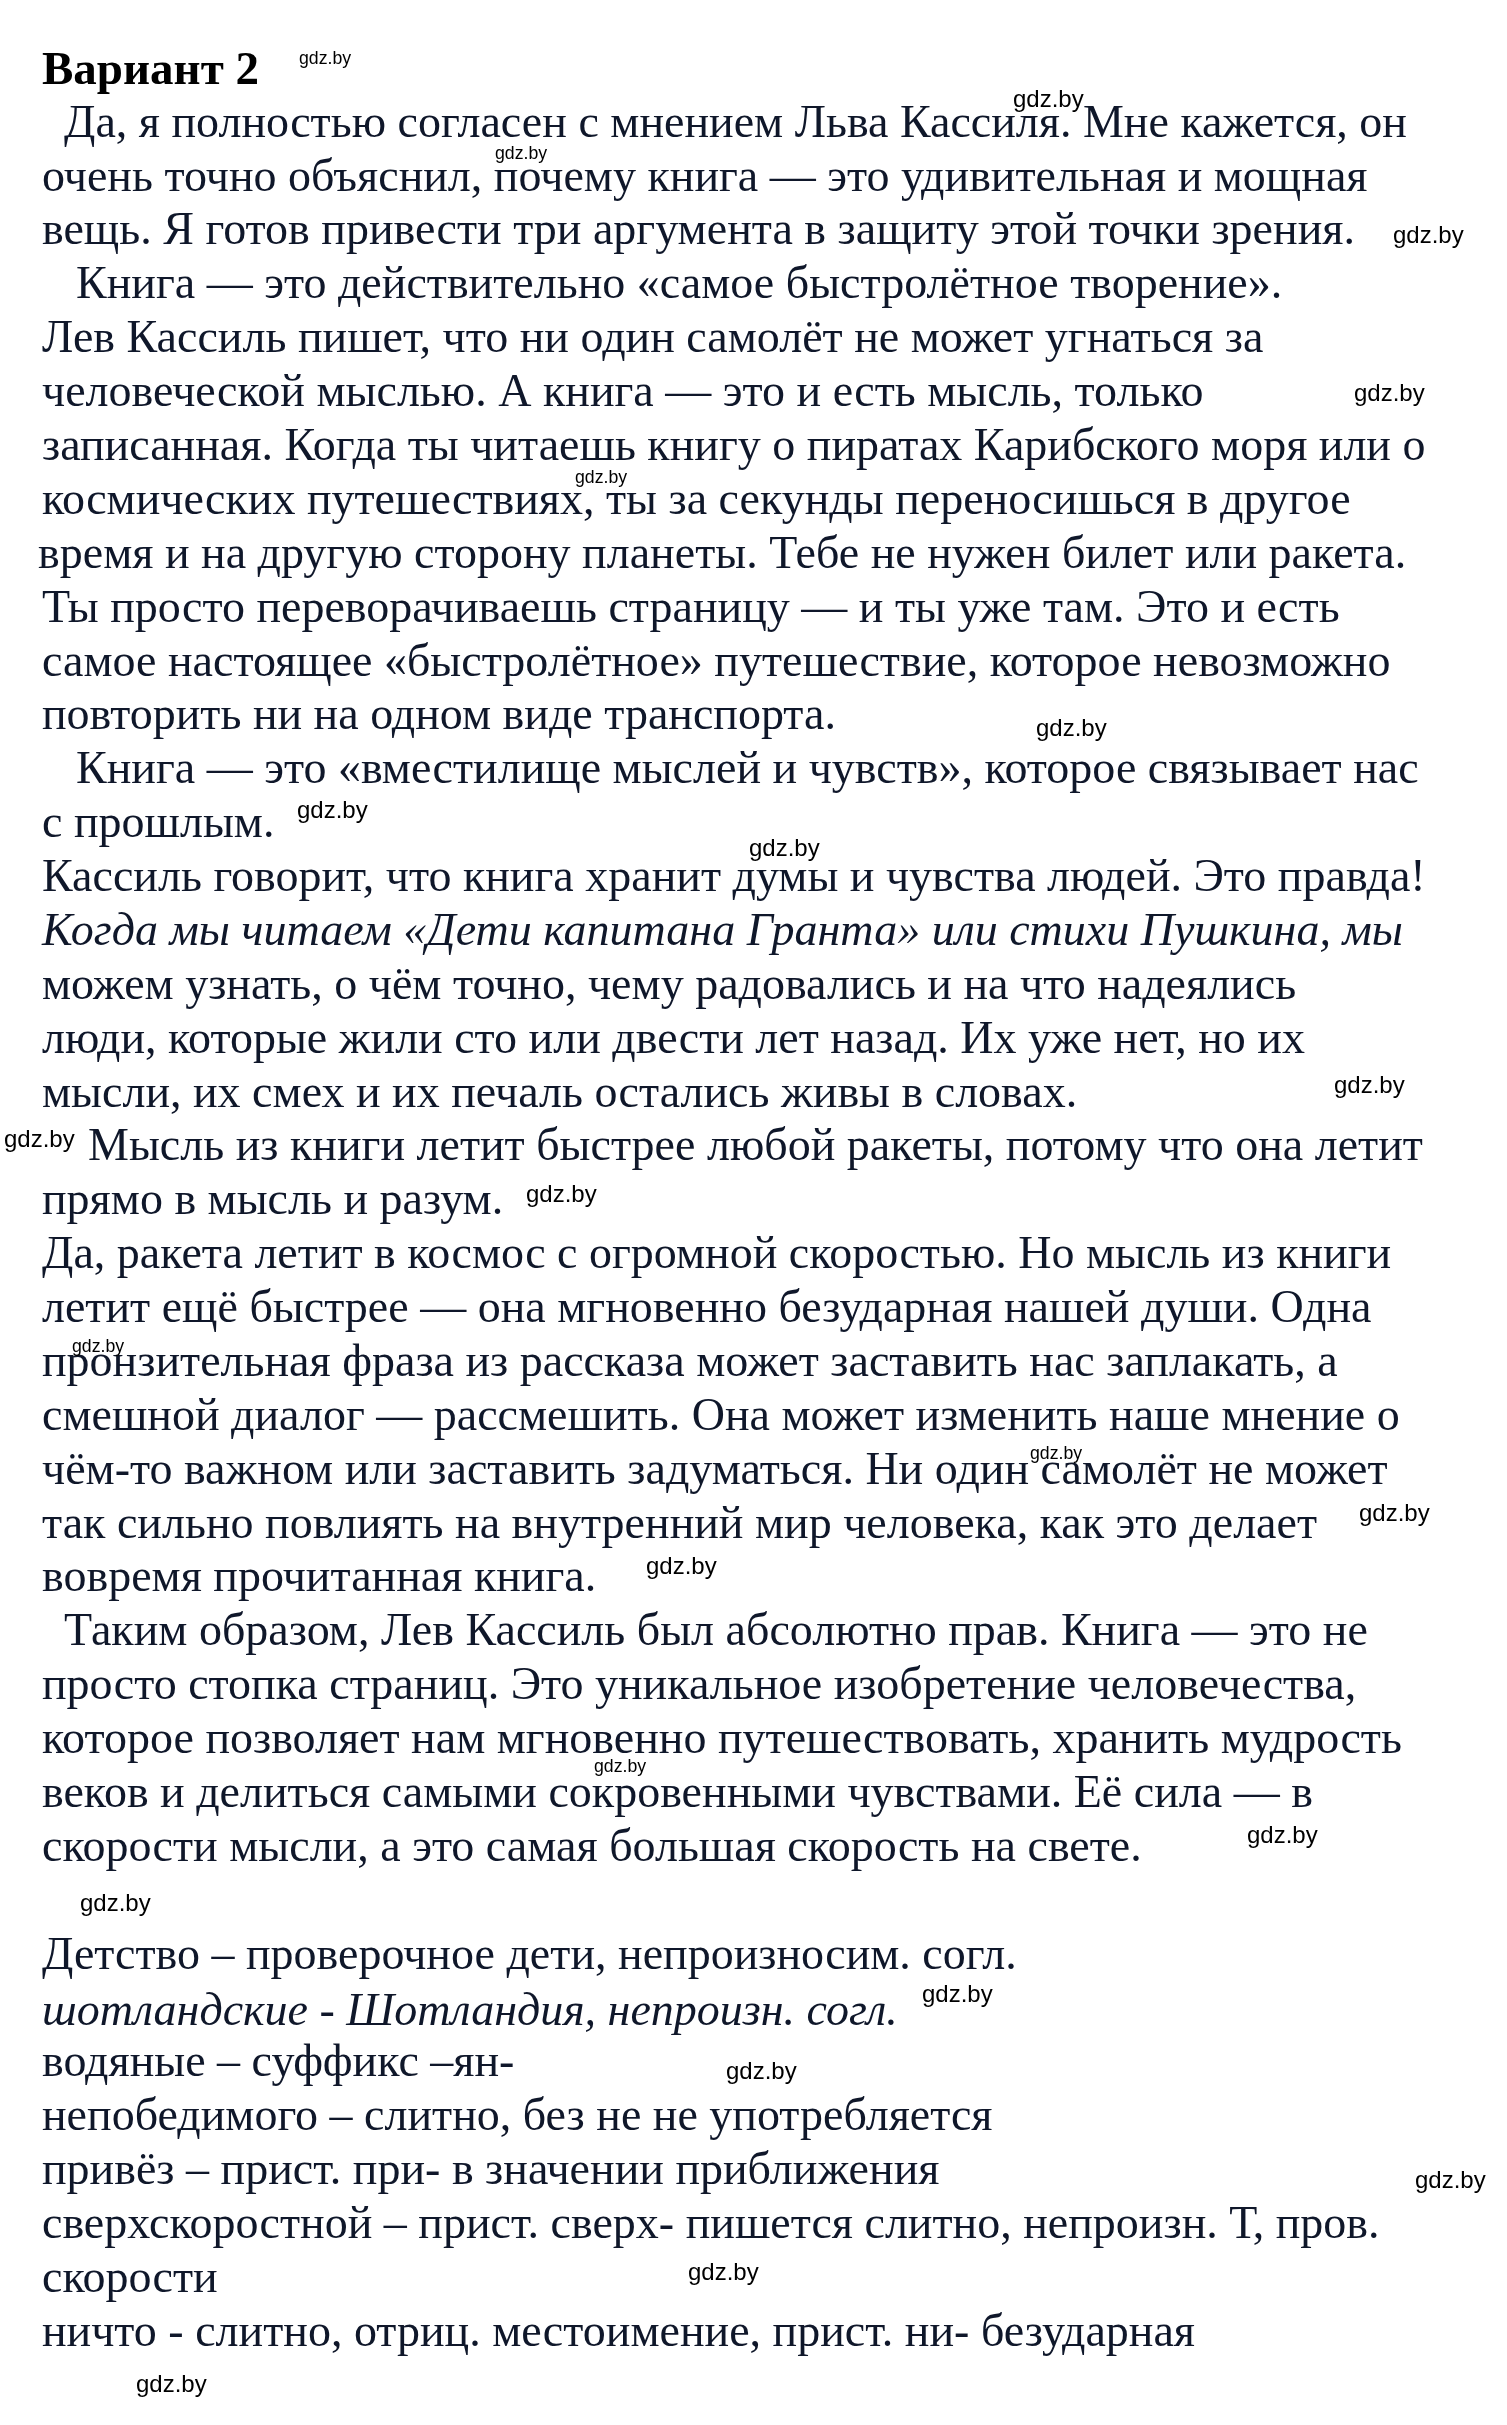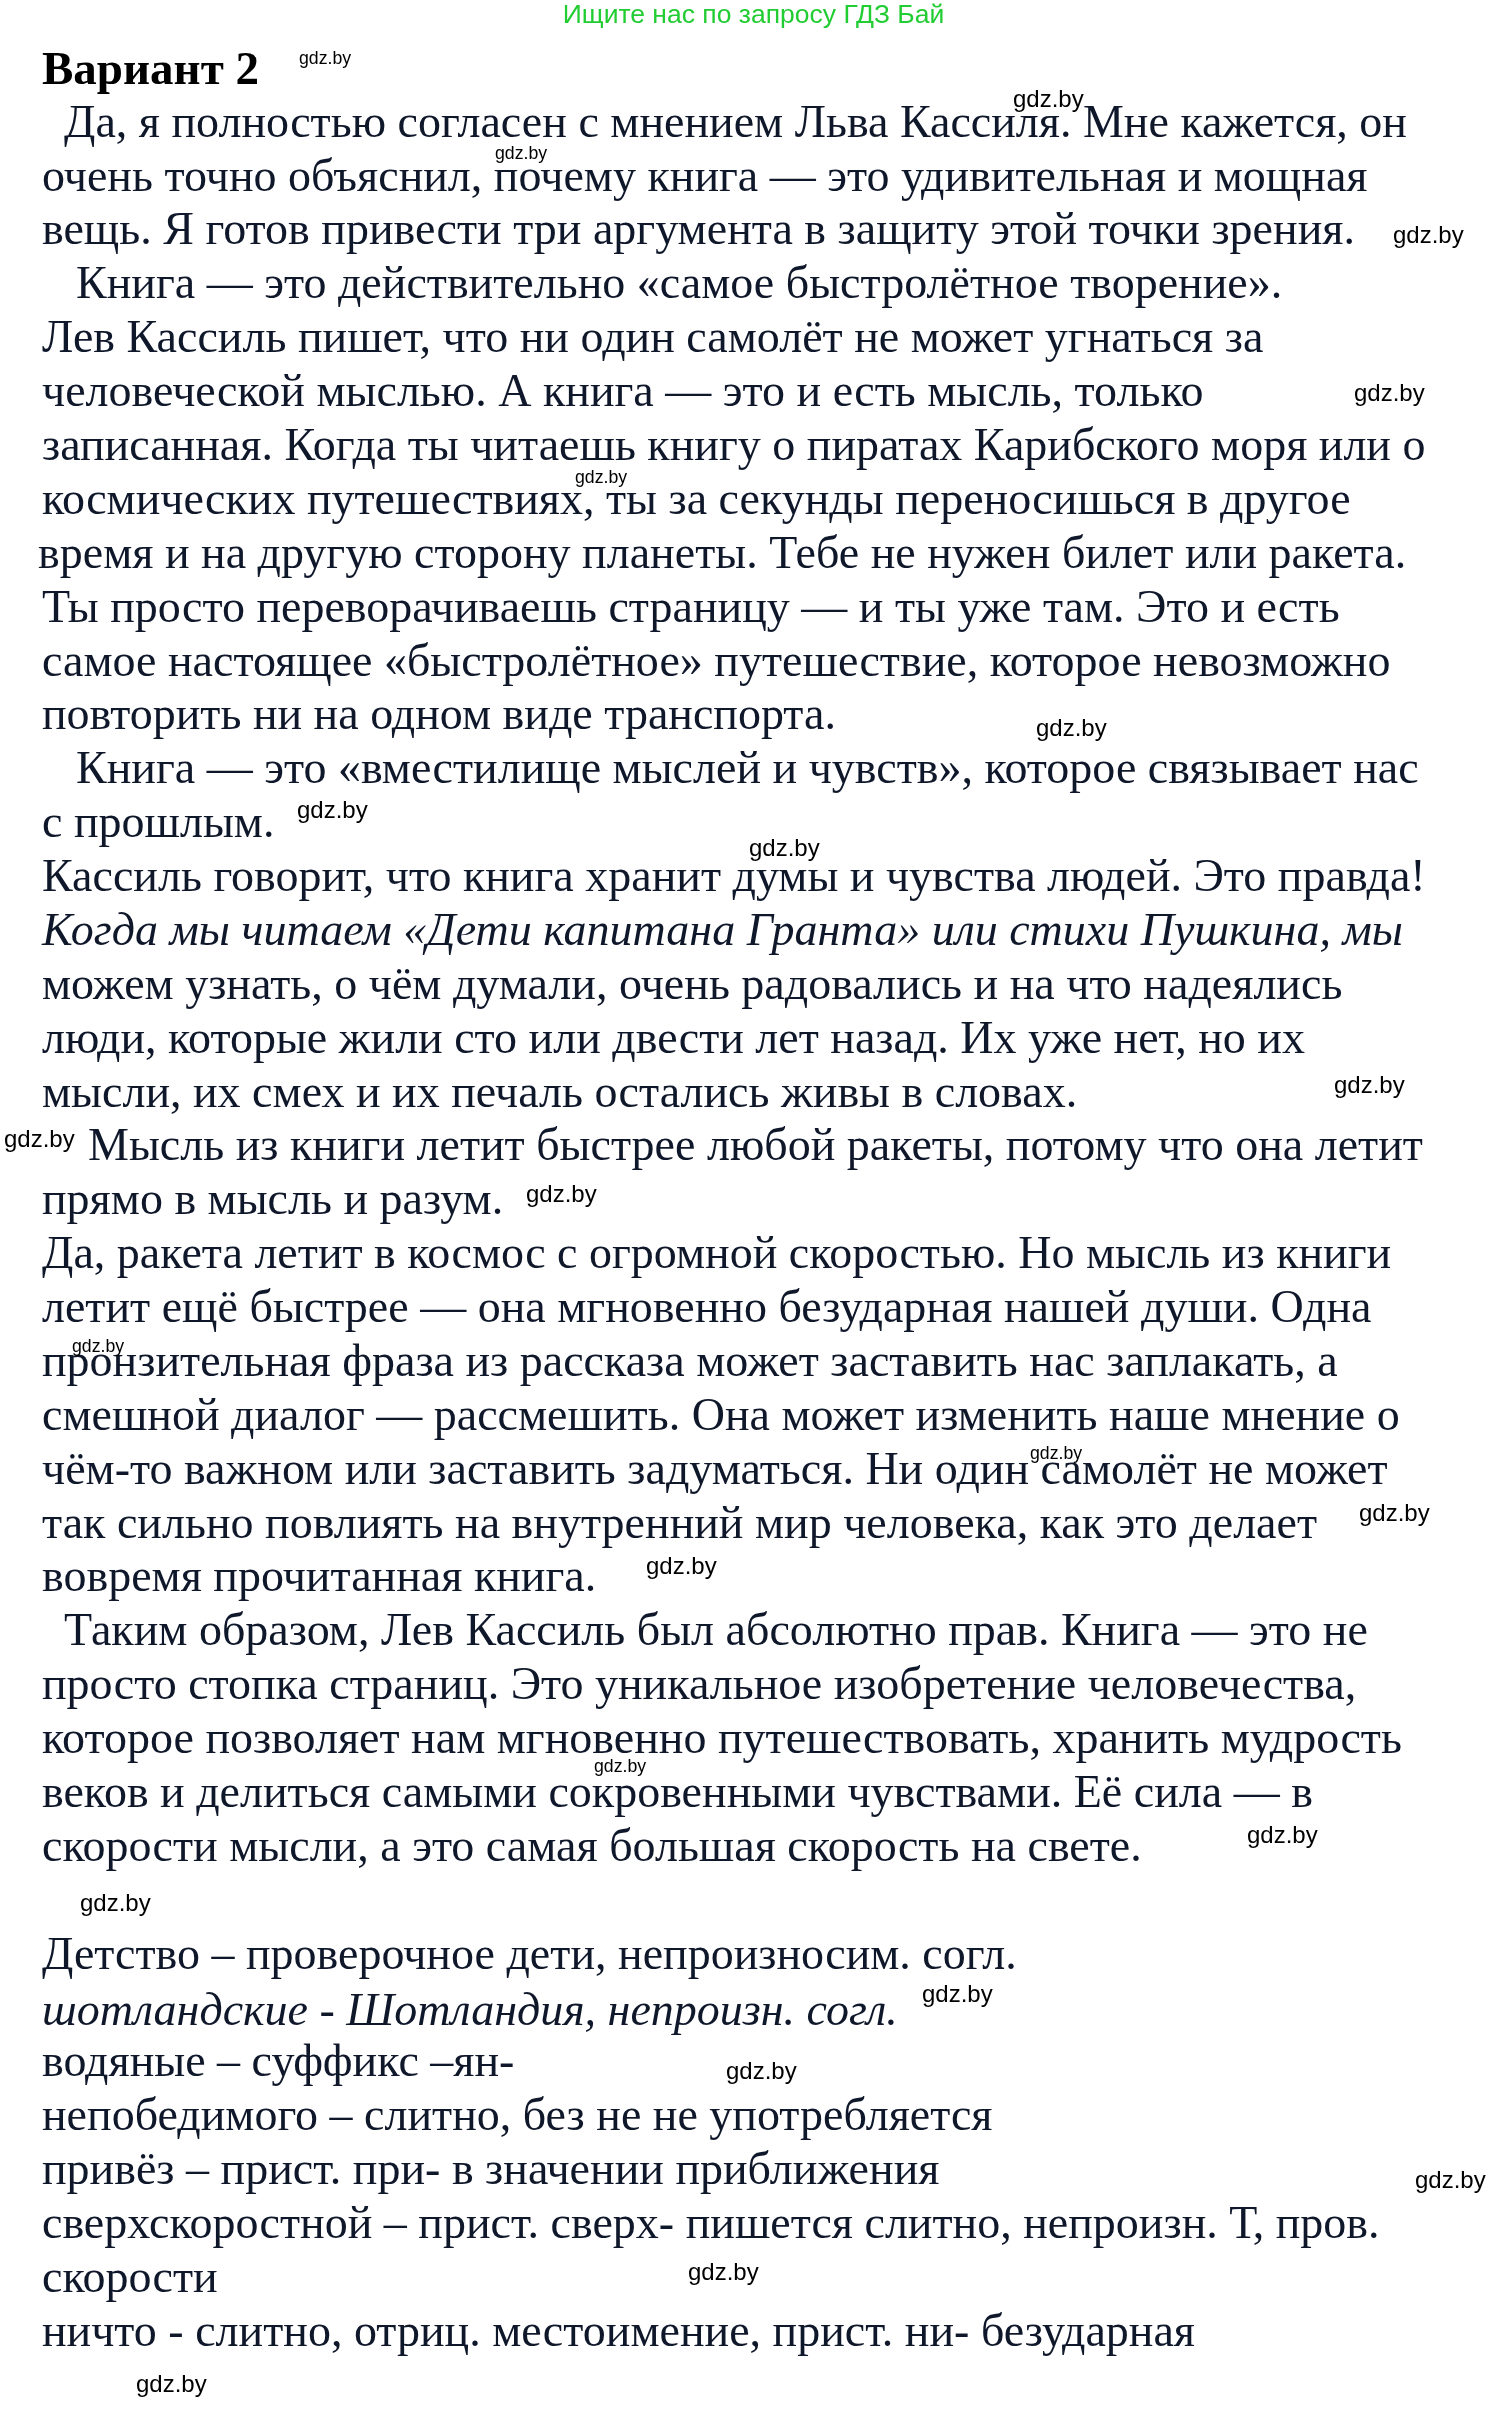--- a/index.html
+++ b/index.html
@@ -29,41 +29,40 @@
   .footer {
     position: absolute; left: 0; top: 2391px; width: 1507px; height: 32px;
     text-align: center; font-family: "Liberation Sans", sans-serif; font-size: 26.5px;
     line-height: 32px; color: #4b1a8a; white-space: pre;
   }
 </style>
 </head>
 <body>
 
 <div class="page">
-  <div class="top-banner" style="color: rgb(34, 204, 51);">Ищите нас по запросу ГДЗ Бай</div>
   <div class="heading">Вариант 2</div>
 
   <div id="essay">
       <div class="line" style="left: 64px; top: 95px;">Да, я полностью согласен с мнением Льва Кассиля. Мне кажется, он</div>
       <div class="line" style="left: 42px; top: 149px;">очень точно объяснил, почему книга — это удивительная и мощная</div>
       <div class="line" style="left: 42px; top: 202px;">вещь. Я готов привести три аргумента в защиту этой точки зрения.</div>
       <div class="line" style="left: 76px; top: 256px;">Книга — это действительно «самое быстролётное творение».</div>
       <div class="line" style="left: 42px; top: 310px;">Лев Кассиль пишет, что ни один самолёт не может угнаться за</div>
       <div class="line" style="left: 42px; top: 364px;">человеческой мыслью. А книга — это и есть мысль, только</div>
       <div class="line" style="left: 42px; top: 418px;">записанная. Когда ты читаешь книгу о пиратах Карибского моря или о</div>
       <div class="line" style="left: 42px; top: 472px;">космических путешествиях, ты за секунды переносишься в другое</div>
       <div class="line" style="left: 38px; top: 526px;">время и на другую сторону планеты. Тебе не нужен билет или ракета.</div>
       <div class="line" style="left: 42px; top: 580px;">Ты просто переворачиваешь страницу — и ты уже там. Это и есть</div>
       <div class="line" style="left: 42px; top: 634px;">самое настоящее «быстролётное» путешествие, которое невозможно</div>
       <div class="line" style="left: 42px; top: 687px;">повторить ни на одном виде транспорта.</div>
       <div class="line" style="left: 76px; top: 741px;">Книга — это «вместилище мыслей и чувств», которое связывает нас</div>
       <div class="line" style="left: 42px; top: 795px;">с прошлым.</div>
       <div class="line" style="left: 42px; top: 849px;">Кассиль говорит, что книга хранит думы и чувства людей. Это правда!</div>
       <div class="line" style="left: 42px; top: 903px; font-style: italic;">Когда мы читаем «Дети капитана Гранта» или стихи Пушкина, мы</div>
-      <div class="line" style="left: 42px; top: 957px;">можем узнать, о чём думали, очень радовались и на что надеялись</div>
+      <div class="line" style="left: 42px; top: 957px;">можем узнать, о чём точно, чему радовались и на что надеялись</div>
       <div class="line" style="left: 42px; top: 1011px;">люди, которые жили сто или двести лет назад. Их уже нет, но их</div>
       <div class="line" style="left: 42px; top: 1065px;">мысли, их смех и их печаль остались живы в словах.</div>
       <div class="line" style="left: 88px; top: 1118px;">Мысль из книги летит быстрее любой ракеты, потому что она летит</div>
       <div class="line" style="left: 42px; top: 1172px;">прямо в мысль и разум.</div>
       <div class="line" style="left: 42px; top: 1226px;">Да, ракета летит в космос с огромной скоростью. Но мысль из книги</div>
       <div class="line" style="left: 42px; top: 1280px;">летит ещё быстрее — она мгновенно безударная нашей души. Одна</div>
       <div class="line" style="left: 42px; top: 1334px;">пронзительная фраза из рассказа может заставить нас заплакать, а</div>
       <div class="line" style="left: 42px; top: 1388px;">смешной диалог — рассмешить. Она может изменить наше мнение о</div>
       <div class="line" style="left: 42px; top: 1442px;">чём-то важном или заставить задуматься. Ни один самолёт не может</div>
       <div class="line" style="left: 42px; top: 1496px;">так сильно повлиять на внутренний мир человека, как это делает</div>

